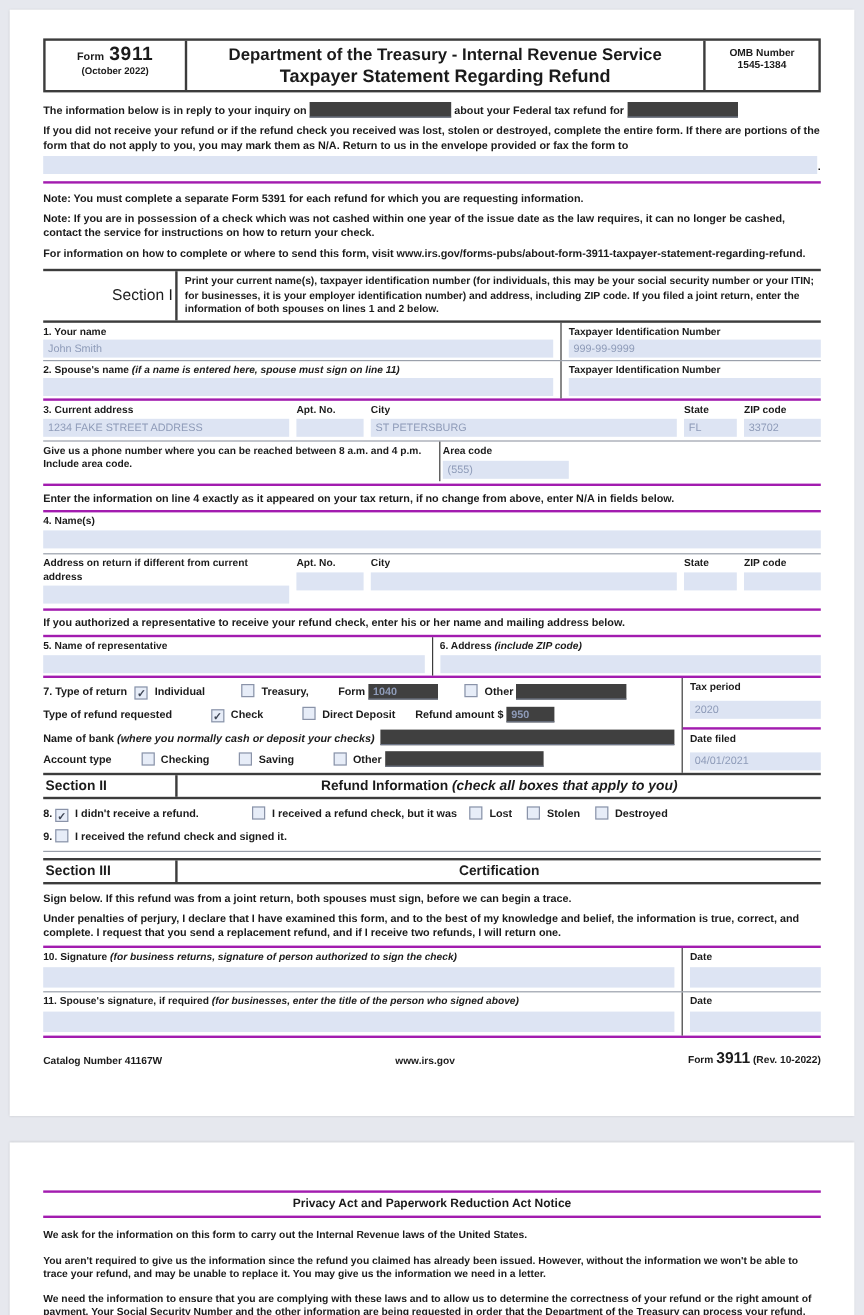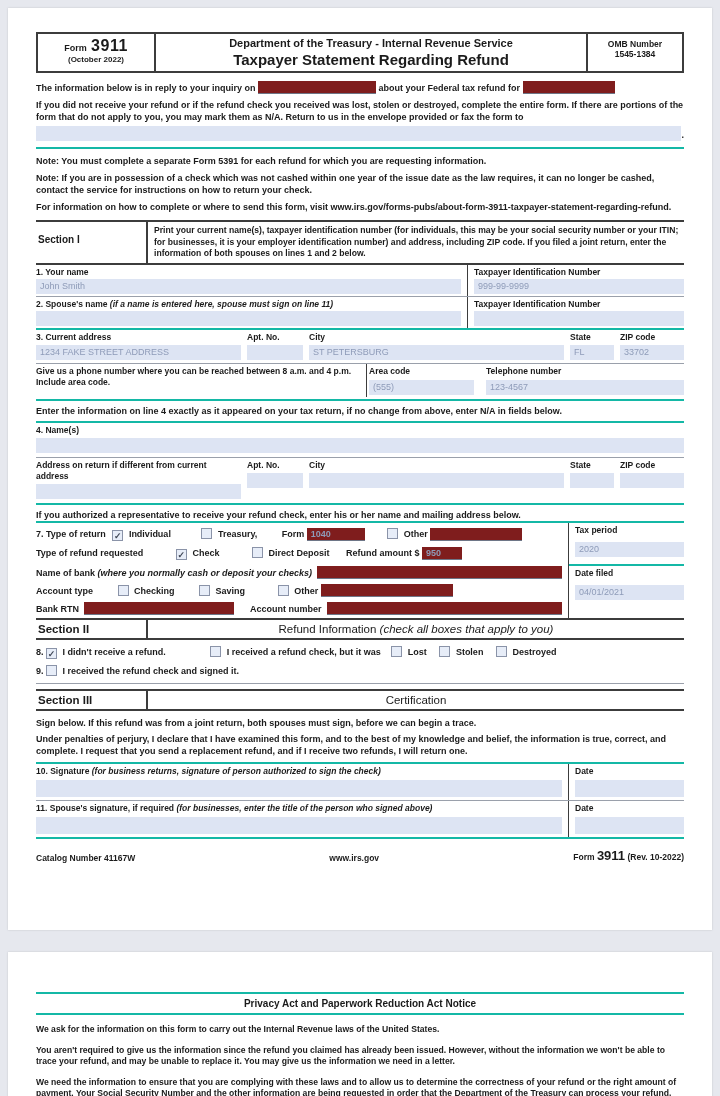--- a/index.html
+++ b/index.html
@@ -15,62 +15,62 @@
   .page1 { margin-top:8px; height:922px; padding:24px 28px 10px 28px; box-shadow:0 0 2px rgba(0,0,0,.15); }
   .page2 { margin-top:22px; height:400px; padding:40px 28px 0 28px; box-shadow:0 0 2px rgba(0,0,0,.15); }
 
   
   .hdr-box { display:flex; border:2px solid #3c3c3c; }
   .hdr-left { width:118px; border-right:2px solid #3c3c3c; text-align:center; padding:3px 2px; }
   .form-word { font-size:9px; font-weight:bold; }
   .form-num  { font-size:16px; font-weight:bold; letter-spacing:.5px; }
   .form-date { font-size:8px; font-weight:bold; }
   .hdr-center { flex:1; text-align:center; padding:3px 4px; }
-  .hdr-agency { font-size:11px; font-weight:bold; }
+  .hdr-agency { font-size:14px; font-weight:bold; }
   .hdr-title  { font-size:15px; font-weight:bold; margin-top:2px; }
   .hdr-right { width:96px; border-left:2px solid #3c3c3c; text-align:center; padding:5px 3px; font-size:8.5px; font-weight:bold; }
 
   
   .t  { font-size:9px; font-weight:bold; line-height:12px; }
   .it { font-style:italic; }
   .lbl { font-size:8.5px; font-weight:bold; line-height:11px; }
 
   
   .field {
     background:#dde4f3; color:#8e9bb8; font-size:9px;
     height:15px; line-height:15px; padding:0 4px; overflow:hidden;
   }
   .ufield {
-    background:#7f1d1d; color:#8e9bb8; font-size:9px;
+    background:#404040; color:#8e9bb8; font-size:9px;
     height:13px; line-height:13px; padding:0 4px;
     border-bottom:1.5px solid #6e7687; overflow:hidden;
   }
   .inline-f { display:inline-block; vertical-align:bottom; }
 
   
   .cb {
     display:inline-block; width:11px; height:11px;
     border:1px solid #8a93a8; background:#e7edf8;
     vertical-align:-2px; margin:0 3px 0 0; text-align:center;
   }
   .cb-mark { font-size:9px; line-height:10px; color:#3f4655; font-weight:bold; display:block; }
 
   
-  .rule-heavy { border-top:2px solid #14b8a6;justify-content:flex-end; }
+  .rule-heavy { border-top:2px solid #a21caf;justify-content:flex-end; }
   .rule-thin  { border-top:1px solid #9aa0ab; }
 
   
   .sec-hdr { display:flex; border-top:2px solid #3c3c3c; border-bottom:2px solid #3c3c3c; align-items:stretch; }
   .sec-hdr-label { width:112px; border-right:2px solid #3c3c3c; font-size:11.5px; font-weight:bold; padding:3px 2px 3px 2px; }
-  .sec-hdr-title { flex:1; text-align:center; font-size:11.5px; font-weight:normal; padding:3px 0; }
+  .sec-hdr-title { flex:1; text-align:center; font-size:11.5px; font-weight:bold; padding:3px 0; }
   .sec-title-note { font-style:italic; }
 
   
   .sec1-box { display:flex; border-top:2px solid #3c3c3c; border-bottom:2px solid #3c3c3c; margin-top:7px; }
-  .sec1-label { width:112px; border-right:2px solid #3c3c3c; font-size:10px; font-weight:bold; padding:12px 2px; }
+  .sec1-label { width:112px; border-right:2px solid #3c3c3c; font-size:13px; font-weight:normal; padding:12px 2px;text-align:right; }
   .sec1-instr { flex:1; font-size:8.6px; font-weight:bold; line-height:11.5px; padding:3px 4px 3px 6px; }
 
   .flexrow { display:flex; }
   .grow { flex:1; }
 
   .colsep-l { border-left:1.5px solid #3c3c3c; }
 
   .footer { display:flex; justify-content:space-between; align-items:flex-end; margin-top:9px; font-size:8.5px; font-weight:bold; }
   .footer .big { font-size:13px; }
 
@@ -171,24 +171,20 @@
   </div>
 
   <div class="flexrow rule-thin" style="margin-top:3px;">
     <div style="width:330px; padding:2px 6px 2px 0;">
       <div class="lbl">Give us a phone number where you can be reached between 8 a.m. and 4 p.m. Include area code.</div>
     </div>
     <div class="colsep-l" style="width:114px; padding:2px 6px 2px 2px;">
       <div class="lbl">Area code</div>
       <div class="field" style="margin-top:3px;">(555)</div>
     </div>
-    <div class="grow" style="padding:2px 0 2px 6px;">
-      <div class="lbl">Telephone number</div>
-      <div class="field" style="margin-top:3px;">123-4567</div>
-    </div>
   </div>
 
   <div class="rule-heavy" style="margin-top:2px;"></div>
   <div class="t" style="margin-top:4px;">Enter the information on line 4 exactly as it appeared on your tax return, if no change from above, enter N/A in fields below.</div>
 
   <div class="rule-heavy" style="margin-top:4px; padding-top:2px;">
     <div class="lbl">4. Name(s)</div>
     <div class="field" style="margin-top:2px;"></div>
   </div>
 
@@ -211,20 +207,33 @@
     </div>
     <div style="width:64px; margin-left:6px;">
       <div class="lbl">ZIP code</div>
       <div class="field" style="margin-top:2px;"></div>
     </div>
   </div>
 
   <div class="rule-heavy" style="margin-top:4px;"></div>
   <div class="t" style="margin-top:4px;">If you authorized a representative to receive your refund check, enter his or her name and mailing address below.</div>
 
+  <div class="flexrow rule-heavy" style="margin-top:4px;">
+    <div class="grow" style="padding:2px 6px 2px 0;">
+      <div class="lbl">5. Name of representative</div>
+      <div class="field" style="margin-top:2px;"></div>
+    </div>
+    <div class="colsep-l grow" style="padding:2px 0 2px 6px;">
+      <div class="lbl">
+        <span>6. Address</span>
+        <span class="it">(include ZIP code)</span>
+      </div>
+      <div class="field" style="margin-top:2px;"></div>
+    </div>
+  </div>
 
   <div class="flexrow rule-heavy">
     <div class="grow" style="padding:3px 6px 3px 0;">
       <div class="t" style="margin-top:2px;">
         <span>7. Type of return</span>
         <span class="cb" style="margin-left:4px;"><span class="cb-mark">✓</span></span>
         <span>Individual</span>
         <span class="cb" style="margin-left:28px;"></span>
         <span>Treasury,</span>
         <span style="margin-left:22px;">Form</span>
@@ -253,26 +262,20 @@
       <div class="t" style="margin-top:5px;">
         <span>Account type</span>
         <span class="cb" style="margin-left:22px;"></span>
         <span>Checking</span>
         <span class="cb" style="margin-left:22px;"></span>
         <span>Saving</span>
         <span class="cb" style="margin-left:30px;"></span>
         <span>Other</span>
         <span class="ufield inline-f" style="width:132px;"></span>
       </div>
-      <div class="t" style="margin-top:5px; display:flex; align-items:flex-end;">
-        <span>Bank RTN</span>
-        <span class="ufield inline-f" style="width:150px; margin-left:5px;"></span>
-        <span style="margin-left:16px;">Account number</span>
-        <span class="ufield inline-f grow" style="margin-left:5px;"></span>
-      </div>
     </div>
     <div class="colsep-l" style="width:116px;">
       <div style="padding:2px 0 2px 6px;">
         <div class="lbl">Tax period</div>
         <div class="field" style="margin-top:6px;">2020</div>
       </div>
       <div class="rule-heavy" style="margin-top:5px; padding:2px 0 2px 6px;">
         <div class="lbl">Date filed</div>
         <div class="field" style="margin-top:6px;">04/01/2021</div>
       </div>

